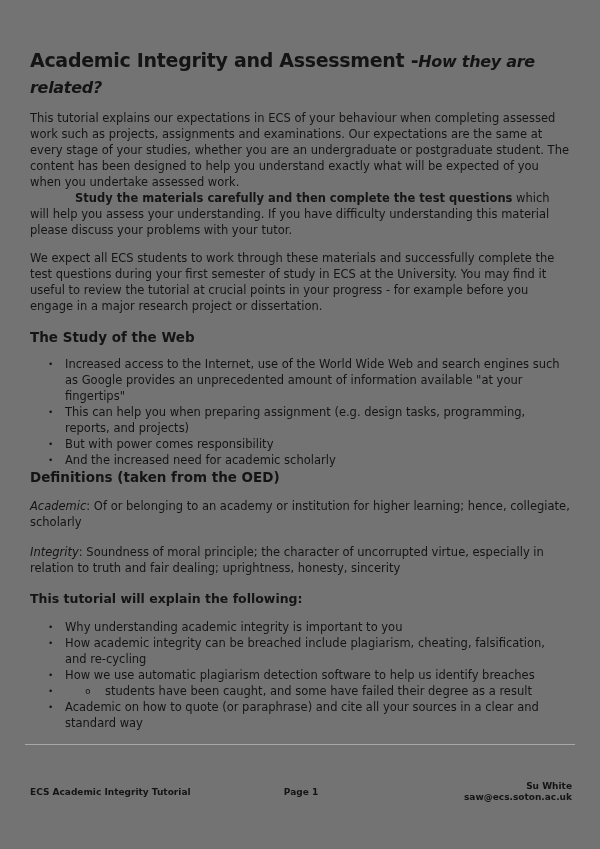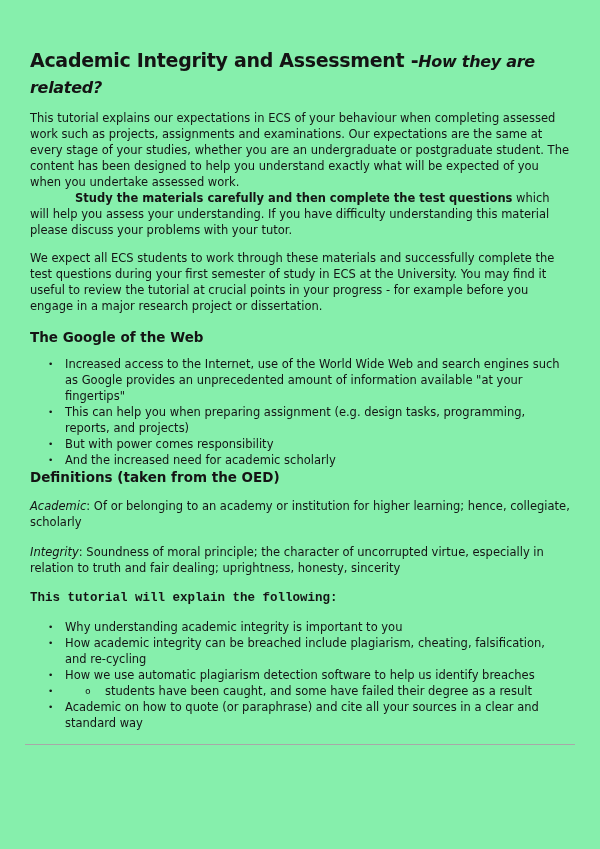--- a/index.html
+++ b/index.html
@@ -1,21 +1,21 @@
 <!DOCTYPE html>
 <html><head>
 <meta charset="utf-8">
 <style>
   html, body { margin: 0; padding: 0; background: #e9e9e9; }
   .page {
     position: relative;
     width: 600px;
     height: 849px;
     margin: 0 auto;
-    background: #86efac;
+    background: #737373;
     font-family: "DejaVu Sans", "Liberation Sans", sans-serif;
     color: #141414;
     overflow: hidden;
     box-sizing: border-box;
   }
   .content { padding: 0 30px; }
 
   .doc-title {
     margin: 48px 0 0 0;
     font-size: 19px;
@@ -40,21 +40,20 @@
     font-size: 13.5px;
     line-height: 18px;
     font-weight: bold;
     margin: 14px 0 0 0;
   }
   .explain-heading {
     font-size: 12.5px;
     line-height: 17px;
     font-weight: bold;
     margin: 14px 0 0 0;
-    font-family: Liberation Mono, monospace;
   }
 
   ul.blist {
     list-style: none;
     margin: 10px 0 0 0;
     padding: 0 0 0 18px;
   }
   ul.blist > li {
     display: flex;
     font-size: 11.5px;
@@ -110,21 +109,21 @@
 
 <div class="page">
   <div class="content">
 
     <h1 class="doc-title"><span>Academic Integrity and Assessment -</span><span class="title-italic">How they are related?</span></h1>
 
     <p class="para"><span>This tutorial explains our expectations in ECS of your behaviour when completing assessed work such as projects, assignments and examinations. Our expectations are the same at every stage of your studies, whether you are an undergraduate or postgraduate student. The content has been designed to help you understand exactly what will be expected of you when you undertake assessed work.</span><br><span class="bold-inline">Study the materials carefully and then complete the test questions</span><span> which will help you assess your understanding. If you have difficulty understanding this material please discuss your problems with your tutor.</span></p>
 
     <p class="para" style="margin-top:12px;">We expect all ECS students to work through these materials and successfully complete the test questions during your first semester of study in ECS at the University. You may find it useful to review the tutorial at crucial points in your progress - for example before you engage in a major research project or dissertation.</p>
 
-    <h2 class="section-heading">The Google of the Web</h2>
+    <h2 class="section-heading">The Study of the Web</h2>
 
     <ul class="blist">
       <li>
         <span class="bullet-marker">•</span>
         <span class="li-text">Increased access to the Internet, use of the World Wide Web and search engines such as Google provides an unprecedented amount of information available "at your fingertips"</span>
       </li>
       <li>
         <span class="bullet-marker">•</span>
         <span class="li-text">This can help you when preparing assignment (e.g. design tasks, programming, reports, and projects)</span>
       </li>
@@ -171,13 +170,21 @@
       <li>
         <span class="bullet-marker">•</span>
         <span class="li-text">Academic on how to quote (or paraphrase) and cite all your sources in a clear and standard way</span>
       </li>
     </ul>
 
   </div>
 
   <div class="footer-separator"></div>
 
+  <div class="footer">
+    <div class="footer-left">ECS Academic Integrity Tutorial</div>
+    <div class="footer-center">Page 1</div>
+    <div class="footer-right">
+      <div>Su White</div>
+      <div>saw@ecs.soton.ac.uk</div>
+    </div>
+  </div>
 </div>
 
 </body></html>

